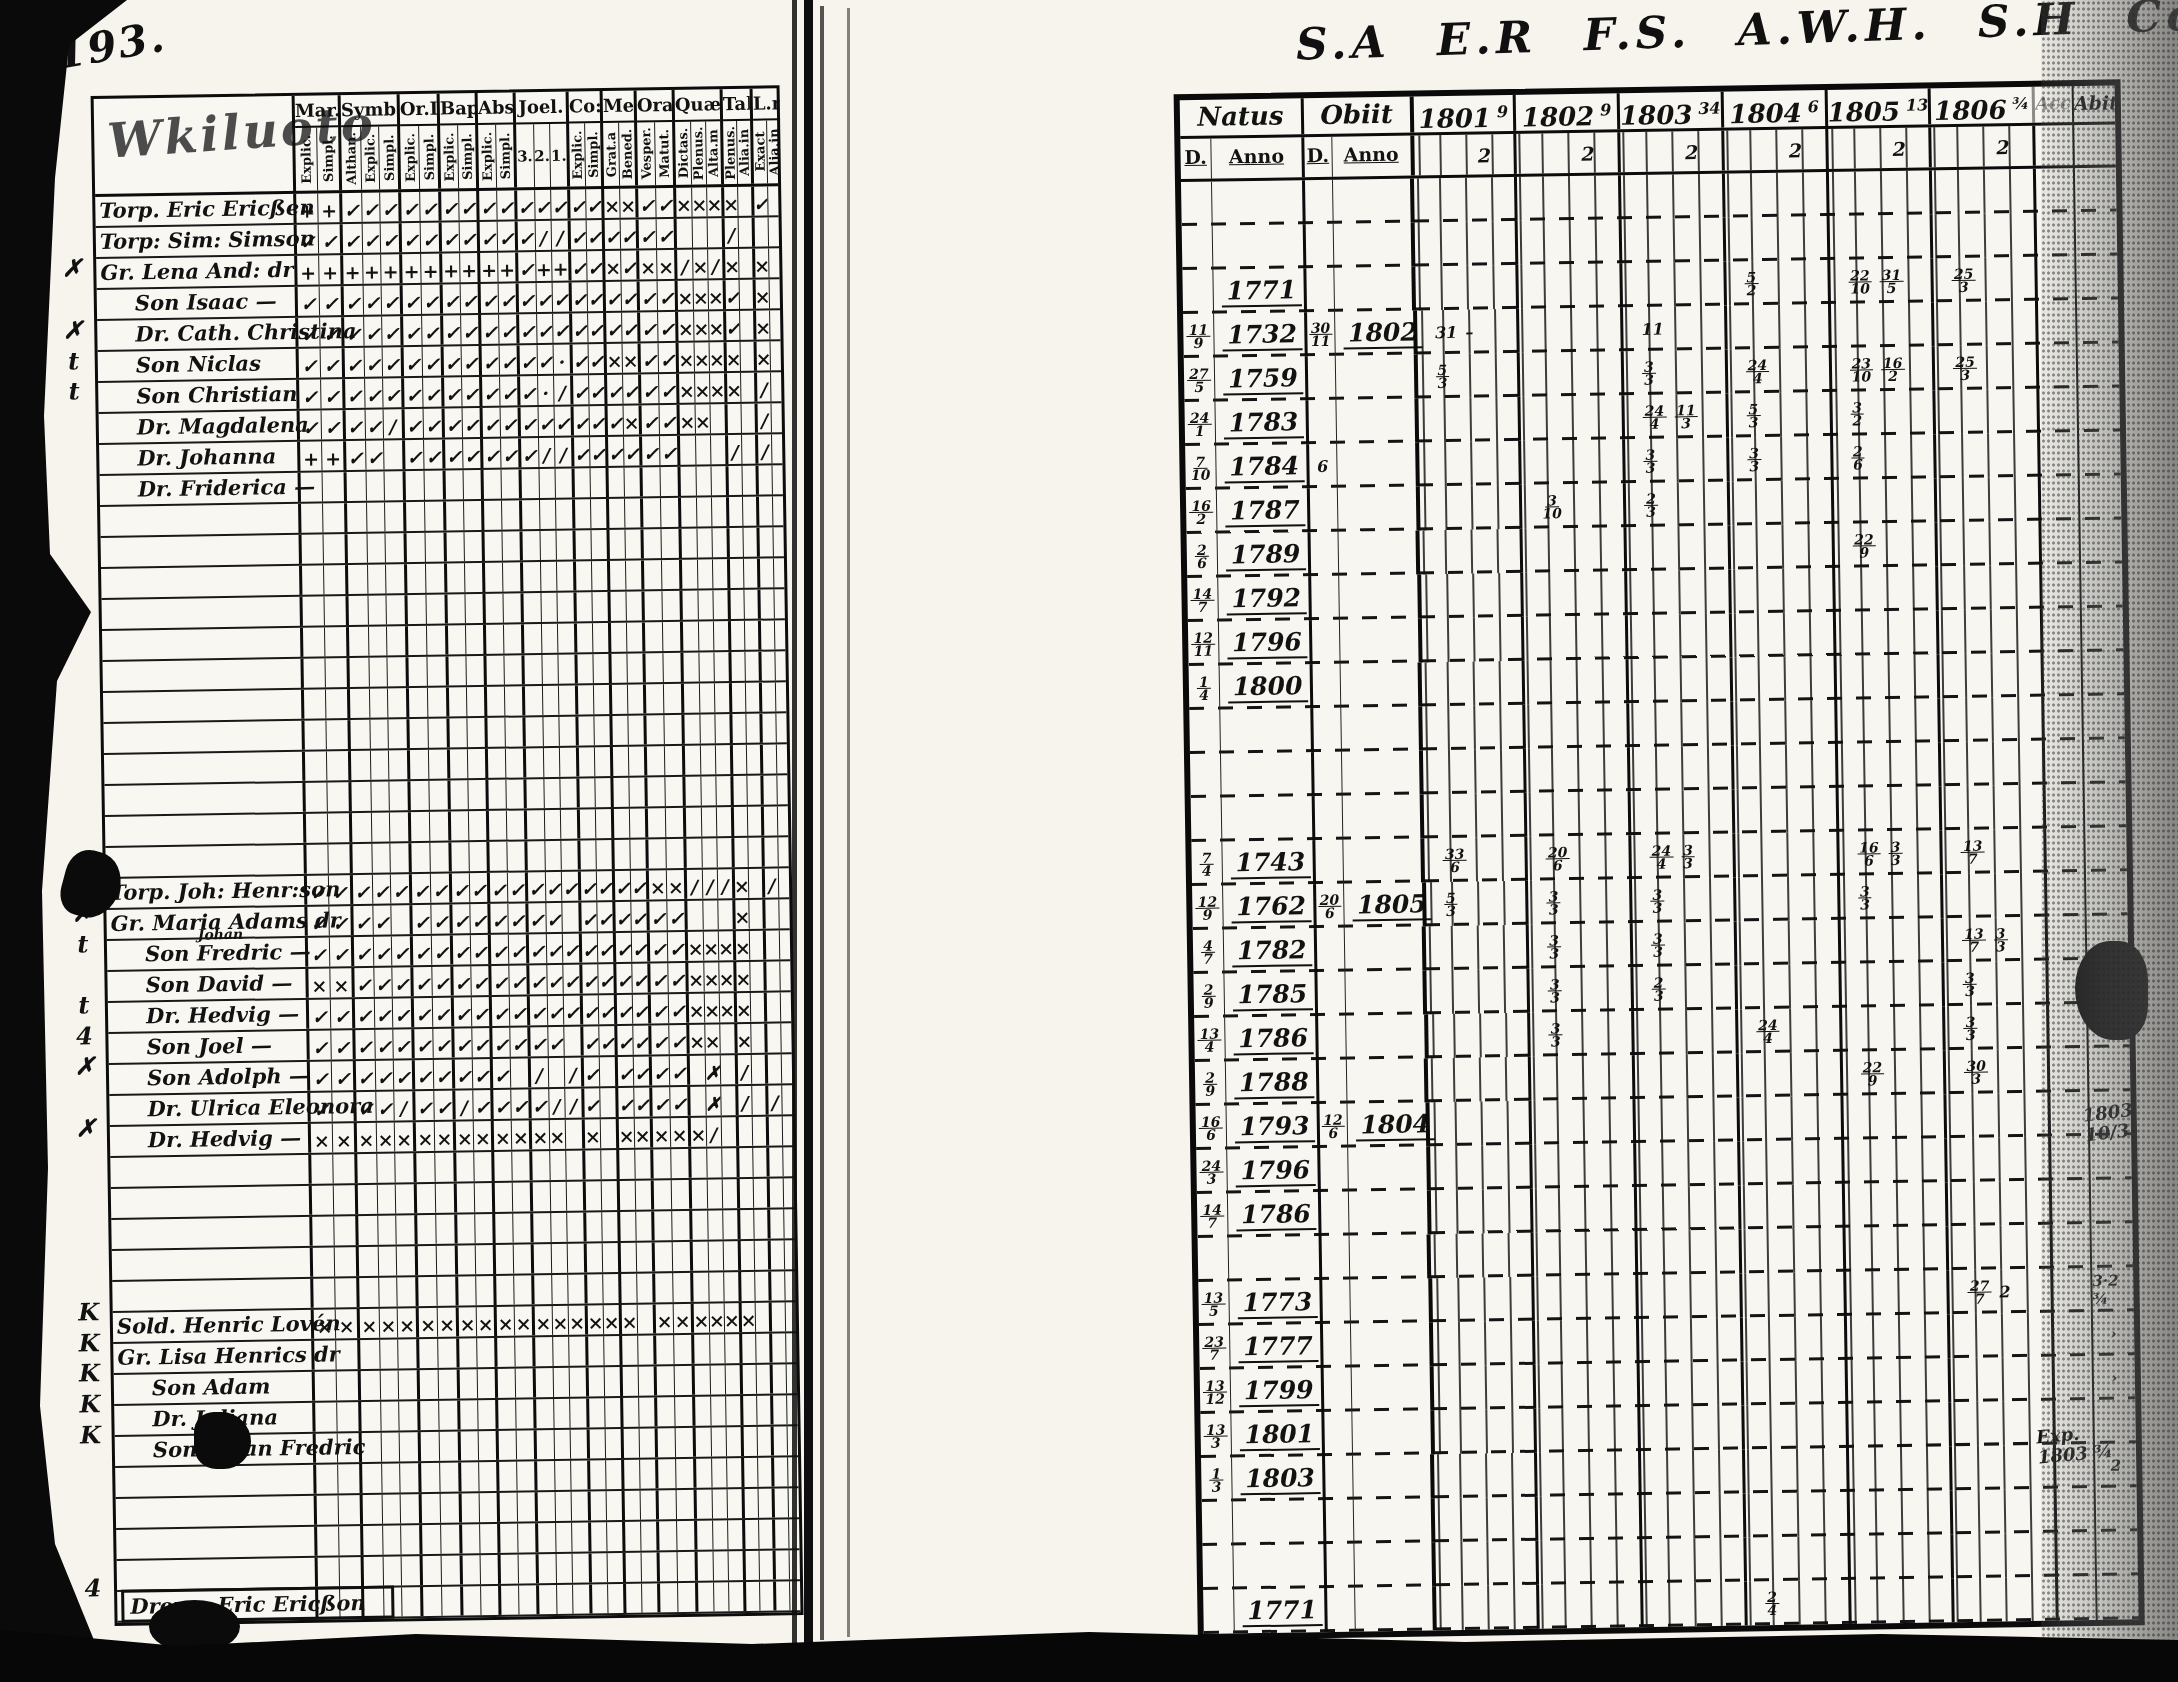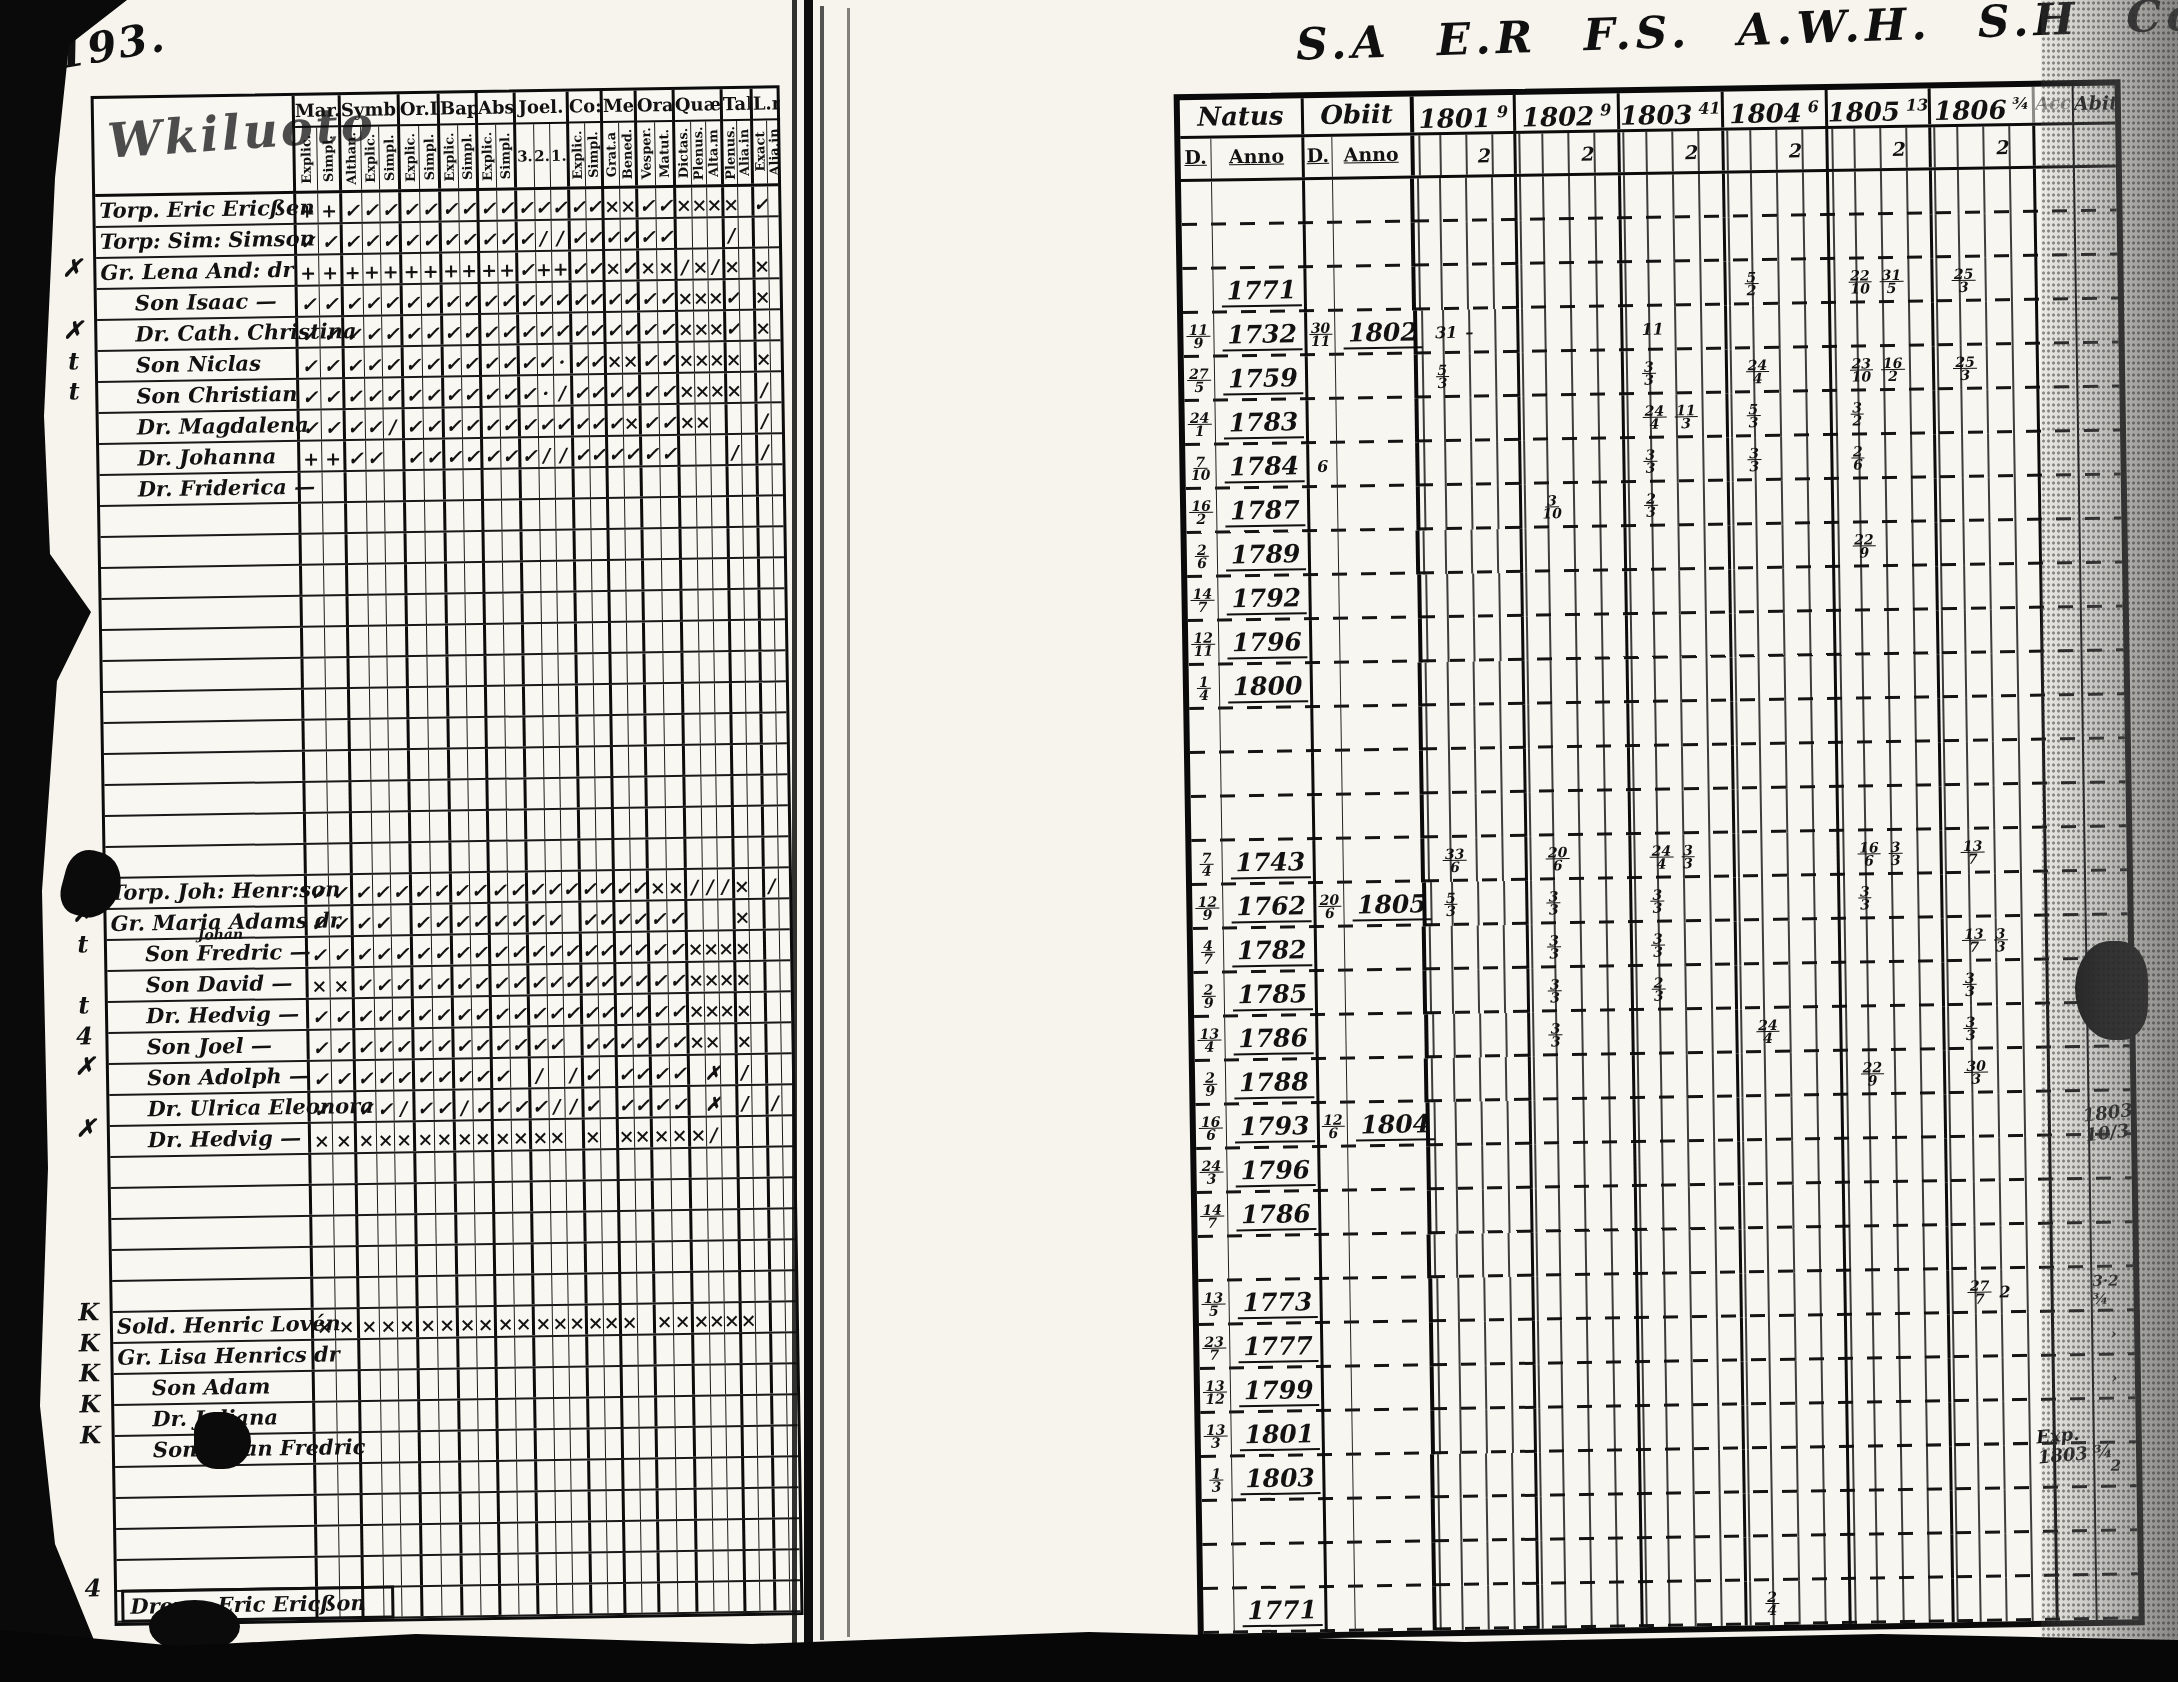--- a/index.html
+++ b/index.html
@@ -3610,21 +3610,21 @@
 </div>
 
 <div id="rightPage">
   <div id="scriptHeader" class="abs hw noint">S.A   E.R   F.S.   A.W.H.   S.H   Com:</div>
   <div id="rtable">
       <div class="rheadm">
         <div class="rhcell" style="width: 121px;">Natus</div>
         <div class="rhcell bl3" style="width: 109px;">Obiit</div>
         <div class="rhcell bl4" style="width: 104px;"><span>1801</span><span class="ysup">9</span></div>
         <div class="rhcell bl3" style="width: 104px;"><span>1802</span><span class="ysup">9</span></div>
-        <div class="rhcell bl3" style="width: 104px;"><span>1803</span><span class="ysup">41</span></div>
+        <div class="rhcell bl3" style="width: 104px;"><span>1803</span><span class="ysup">34</span></div>
         <div class="rhcell bl3" style="width: 104px;"><span>1804</span><span class="ysup">6</span></div>
         <div class="rhcell bl3" style="width: 104px;"><span>1805</span><span class="ysup">13</span></div>
         <div class="rhcell bl3" style="width: 104px;"><span>1806</span><span class="ysup">¾</span></div>
         <div class="rhcell bl3 faint" style="width: 40px; font-size: 18px;">Acc:</div>
         <div class="rhcell bl2" style="width: 43px; font-size: 19px;">Abit.</div>
       </div>
       <div class="rheads">
         <div class="rscell " style="width: 30px; text-decoration: underline;">D.</div>
         <div class="rscell bl1" style="width: 91px; text-decoration: underline;">Anno</div>
         <div class="rscell bl3" style="width: 30px; text-decoration: underline;">D.</div>

